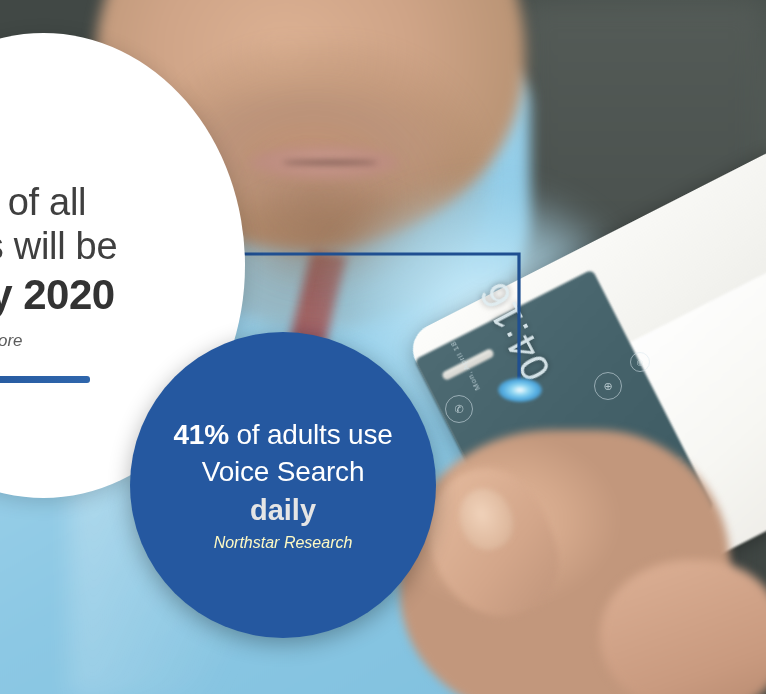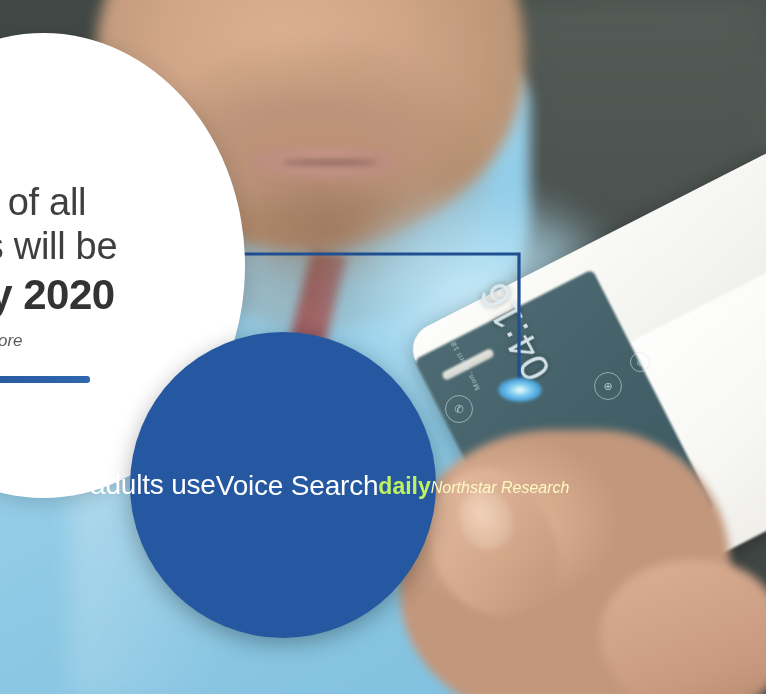--- a/index.html
+++ b/index.html
@@ -225,34 +225,34 @@
     background:linear-gradient(90deg,#1f4f91 0%,#2a5fa5 70%,#2f66ac 100%);
     border-radius:3px;
   }
 
   
   .circle-blue{
     position:absolute;left:130px;top:332px;width:306px;height:306px;
     border-radius:50%;
     background:#2558a0;
     box-shadow:0 6px 22px rgba(0,0,0,.30);
-    display:flex;flex-direction:row;align-items:center;justify-content:center;
+    display:flex;flex-direction:column;align-items:center;justify-content:center;
     box-sizing:border-box;padding:0 14px;text-align:right;
   }
   .cb-l1{
     color:#ffffff;font-size:28px;font-weight:400;line-height:1.22;
     white-space:nowrap;letter-spacing:-.2px;
   }
   .cb-l1 b{font-weight:700;}
   .cb-l2{
     color:#ffffff;font-size:28px;font-weight:400;line-height:1.22;
     white-space:nowrap;letter-spacing:-.2px;margin-top:2px;
   }
   .cb-l3{
-    color:#bef264;font-size:23px;font-weight:700;line-height:1.2;
+    color:#e5e5e5;font-size:29px;font-weight:700;line-height:1.2;
     white-space:nowrap;margin-top:4px;
   }
   .cb-src{
     color:#fef9c3;font-size:16px;font-style:italic;font-weight:400;
     margin-top:6px;white-space:nowrap;
   }
 </style>
 </head>
 <body>
 

